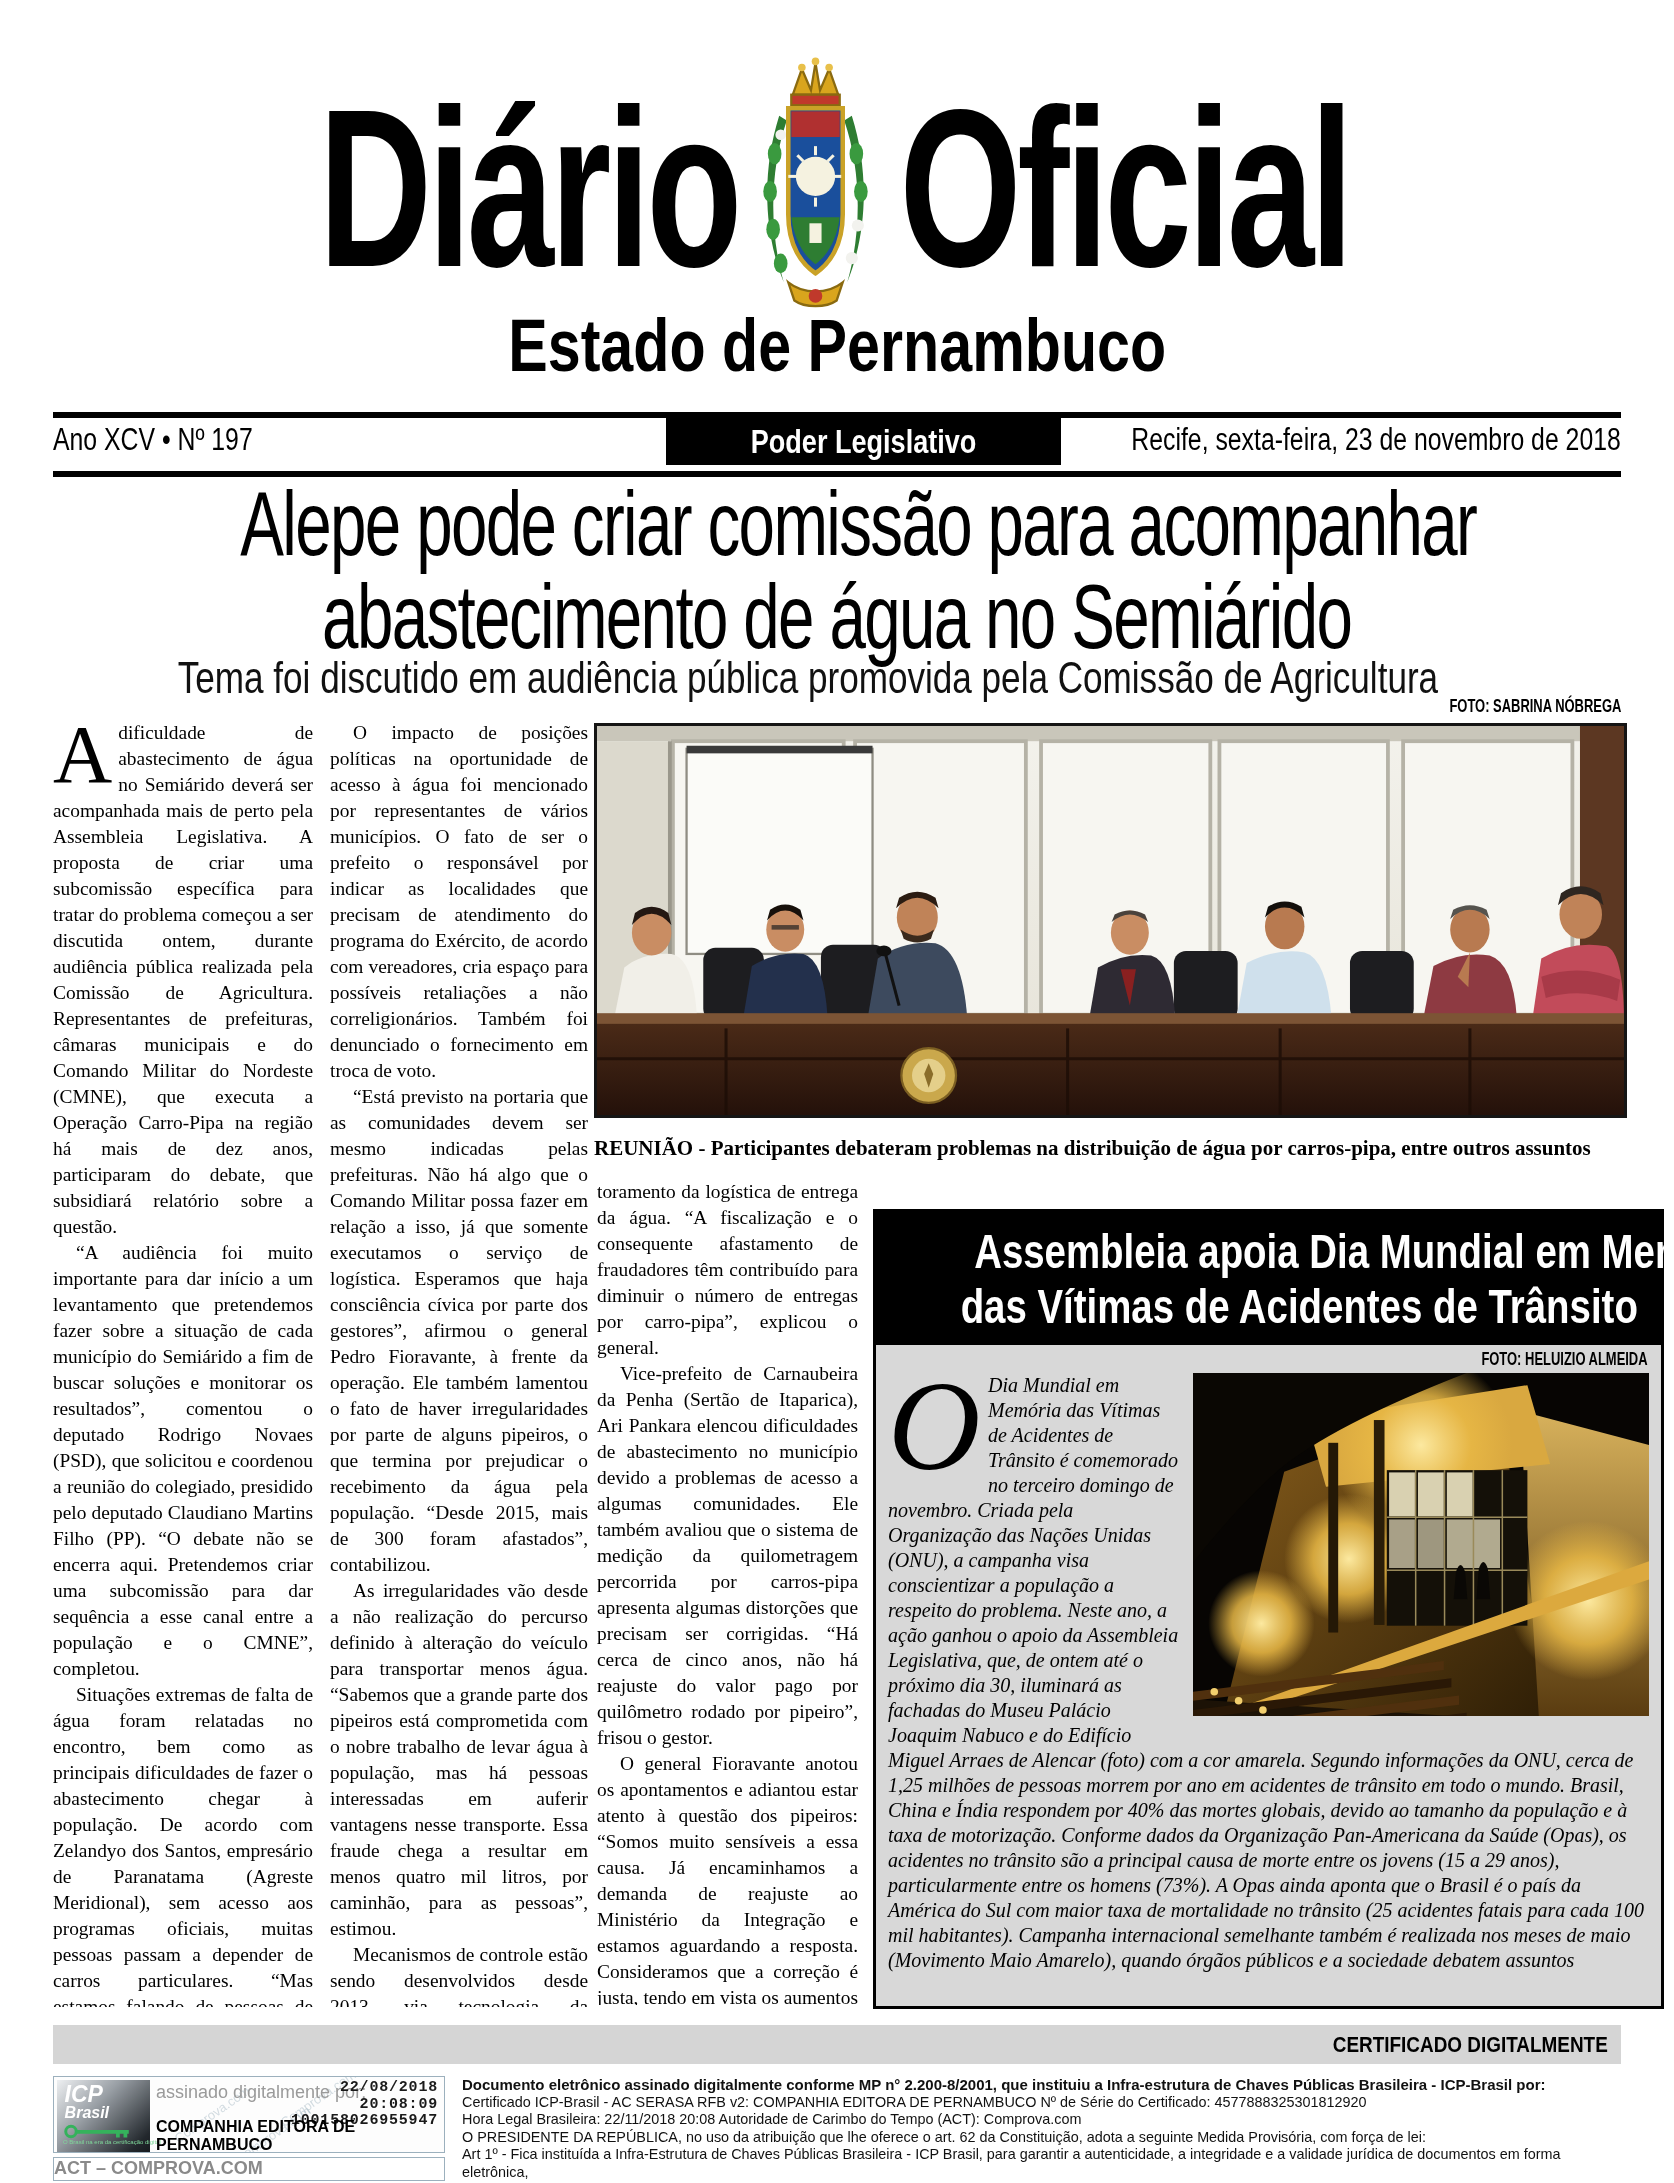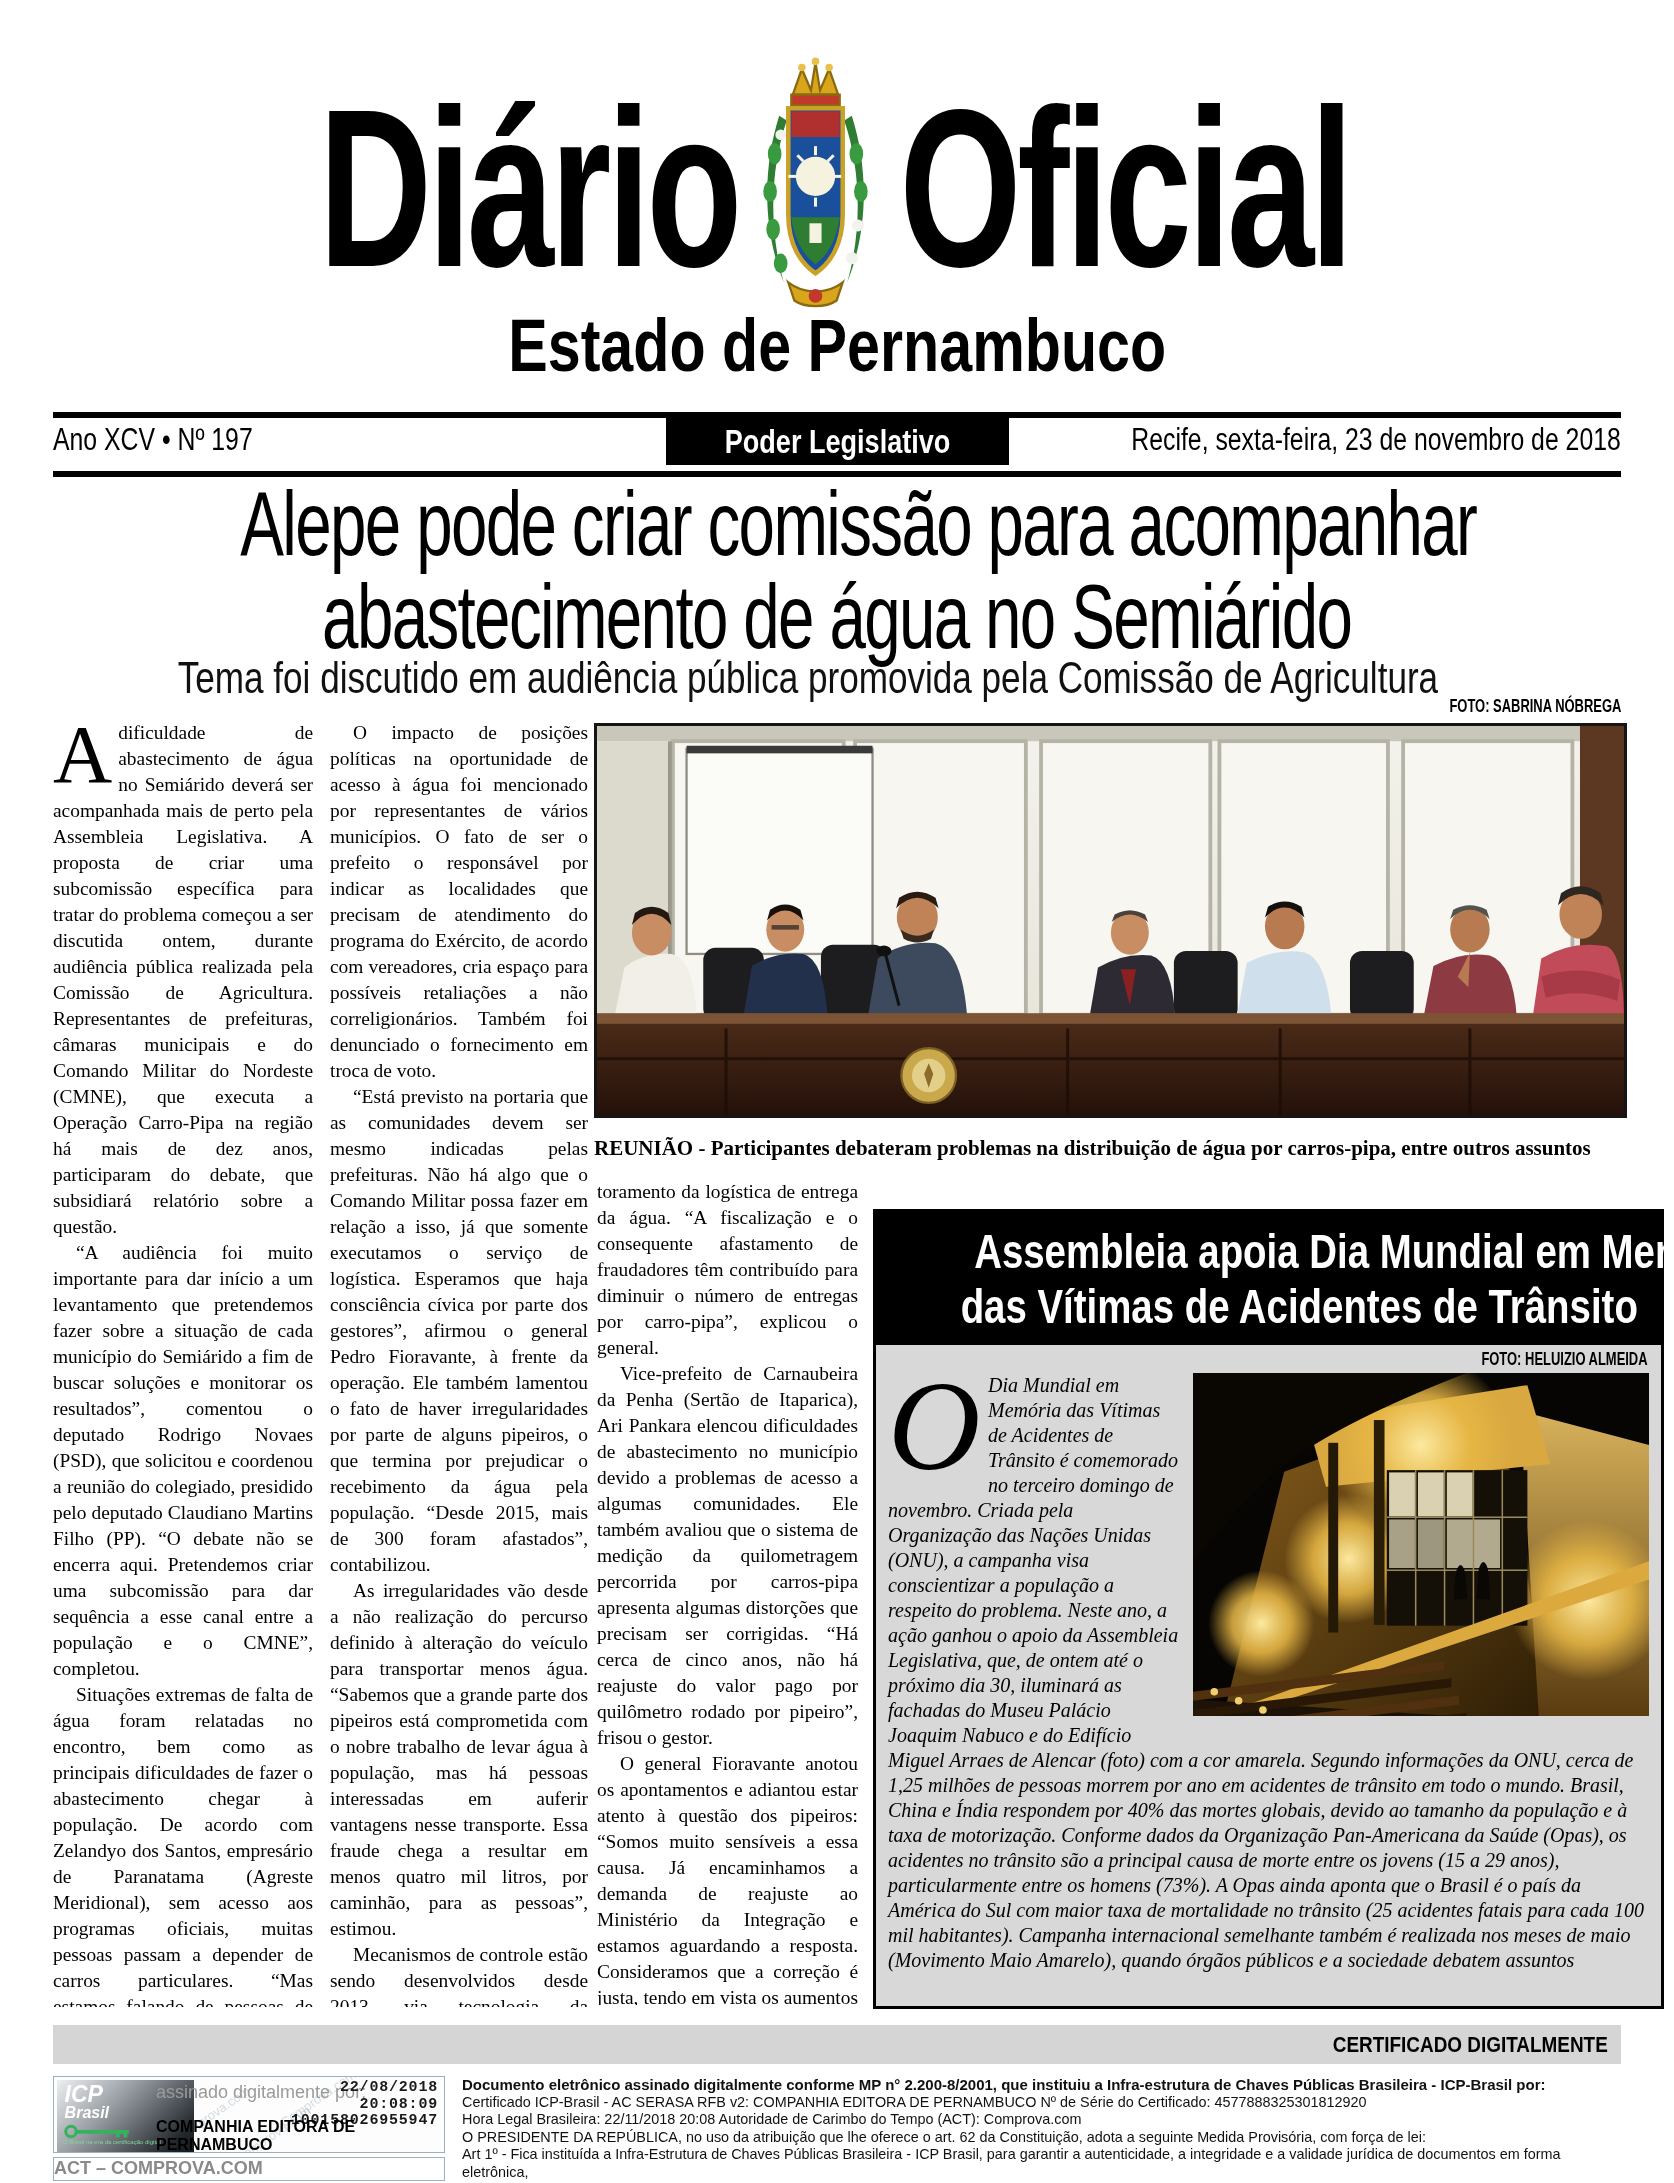--- a/index.html
+++ b/index.html
@@ -21,21 +21,21 @@
   .mast-sub{position:absolute;top:307px;left:0;width:1674px;text-align:center;}
   .mast-sub .cx{font-family:"Liberation Sans",sans-serif;font-weight:700;font-size:74px;
                 line-height:1.05;transform:scaleX(.80);}
   .rule{position:absolute;left:53px;width:1568px;height:6px;background:#000;}
 
   
   .info-left{position:absolute;left:53px;top:422px;font-size:31px;font-weight:400;}
   .info-left .cx{transform:scaleX(.80);}
   .info-right{position:absolute;right:53px;top:422px;font-size:31px;text-align:right;}
   .info-right .cx{transform:scaleX(.80);}
-  .section-box{position:absolute;left:666px;top:418px;width:343px;height:47px;background:#000;
+  .section-box{position:absolute;left:666px;top:418px;width:395px;height:47px;background:#000;
                display:flex;align-items:center;justify-content:center;}
   .section-box .cx{color:#fff;font-weight:700;font-size:33px;transform:scaleX(.82);}
 
   
   .hl{position:absolute;left:0;width:1674px;text-align:center;}
   .hl .cx{font-family:"Liberation Sans",sans-serif;font-weight:400;font-size:91px;
           line-height:1;letter-spacing:-2.3px;transform:scaleX(.72);}
   .subhl{position:absolute;left:0;width:1538px;text-align:left;}
   .subhl .cx{font-family:"Liberation Sans",sans-serif;font-weight:400;font-size:45px;
              line-height:1;transform:scaleX(.78);color:#111;}
@@ -69,21 +69,21 @@
   .certbar{position:absolute;left:53px;top:2025px;width:1568px;height:39px;background:#d5d5d5;}
   .certbar .cx{position:absolute;right:13.7px;top:0;line-height:39px;font-family:"Liberation Sans",sans-serif;
                font-weight:700;font-size:22px;transform:scaleX(.86);transform-origin:100% 50%;}
   .stamp{position:absolute;left:53px;top:2076px;width:392px;height:77px;border:1.5px solid #9cb0bd;
          background:#fdfdfd;box-sizing:border-box;overflow:hidden;}
   .stamp-inner{position:relative;width:100%;height:100%;}
   .wm{position:absolute;color:#9fb3bf;opacity:.45;font-size:13px;font-family:"Liberation Sans",sans-serif;
       transform:rotate(-35deg);white-space:nowrap;}
   .icp-logo{position:absolute;left:3px;top:3px;width:93px;height:88px;
             background:linear-gradient(135deg,#eef0f2 0%,#9aa0a6 35%,#23282d 80%,#0c0f12 100%);
-            color:#fff;font-family:"Liberation Sans",sans-serif;padding-left:44px;}
+            color:#fff;font-family:"Liberation Sans",sans-serif;}
   .icp-a{position:absolute;left:7.6px;top:3px;font-weight:700;font-size:23px;font-style:italic;line-height:23px;}
   .icp-b{position:absolute;left:7.6px;top:24px;font-weight:700;font-size:16px;font-style:italic;}
   .icp-key{position:absolute;left:6px;top:44px;}
   .icp-tag{position:absolute;left:6px;top:59px;font-size:6px;color:#7fd89a;white-space:nowrap;}
   .signed-label{position:absolute;left:102px;top:4.6px;color:#9a9a9a;font-family:"Liberation Sans",sans-serif;
                 font-size:18px;}
   .stamp-num{position:absolute;right:6px;top:3px;text-align:right;font-family:"Liberation Mono",monospace;
              font-weight:700;font-size:15px;line-height:16.7px;letter-spacing:0.8px;color:#1a1a1a;}
   .stamp-co{position:absolute;left:102px;top:41px;font-family:"Liberation Sans",sans-serif;font-weight:700;
             font-size:16px;line-height:17.5px;}

